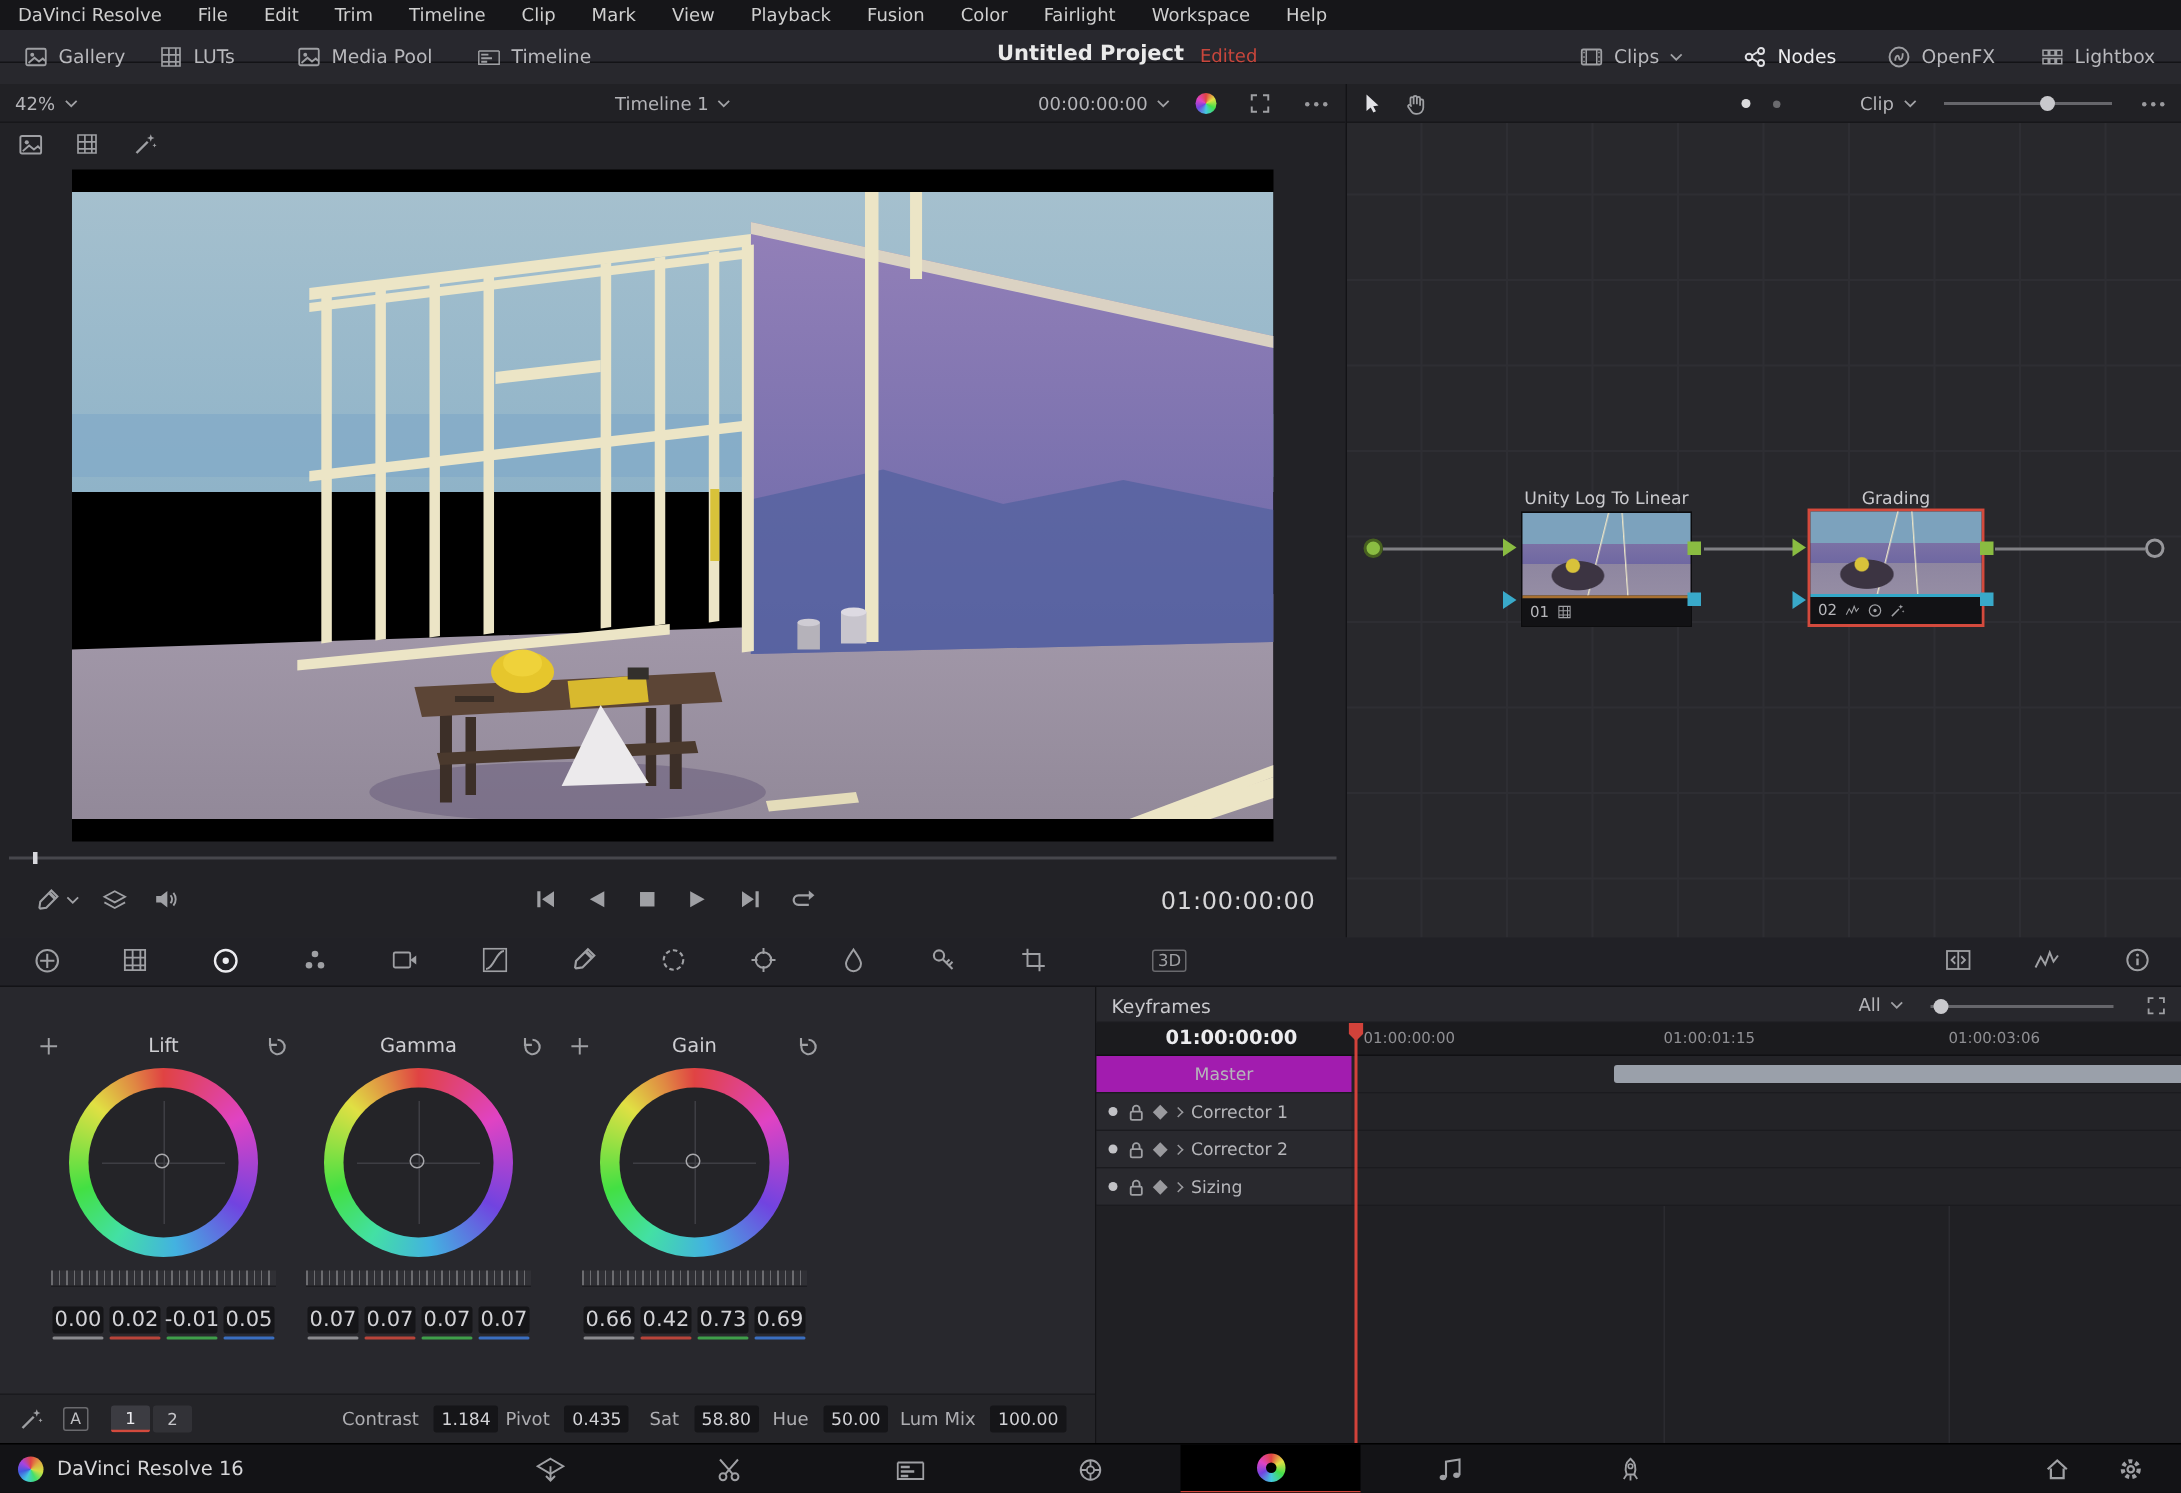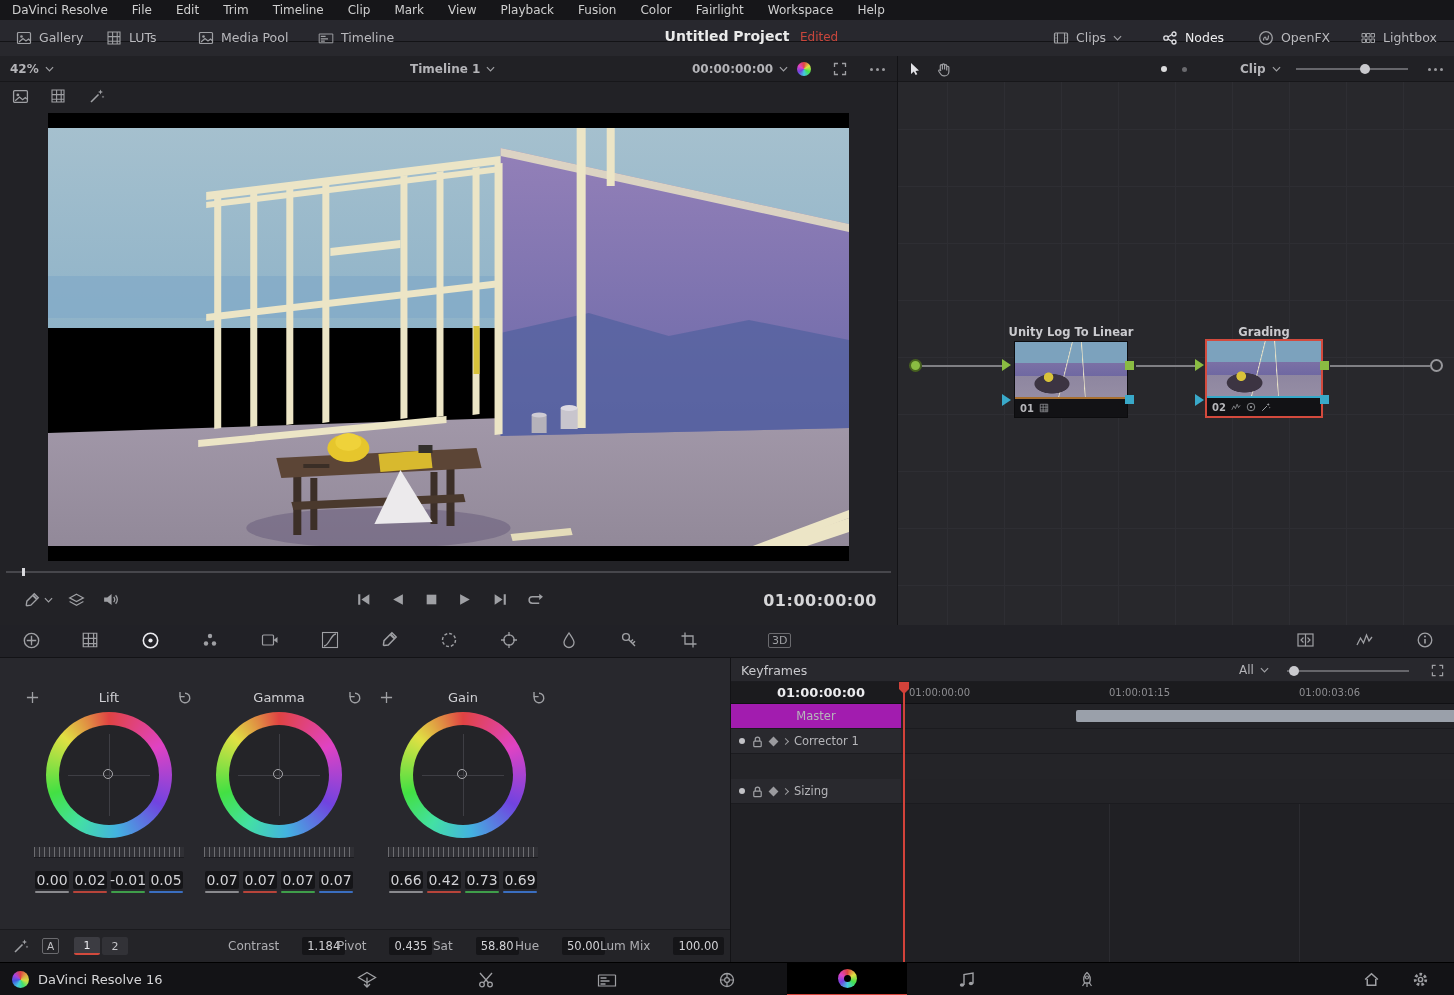--- a/index.html
+++ b/index.html
@@ -21,21 +21,21 @@
 
   
   #toolbar { position:relative; height:22px; background:#28282e; border-bottom:1px solid #131316; }
   .tb-btn { position:absolute; top:0; height:35px; display:flex; align-items:center; gap:7px;
     color:#b9b9bd; font-size:12.5px; }
   .tb-title { position:absolute; top:8px; left:50%; transform:translateX(-50%);
     font-size:14px; font-weight:bold; color:#eaeaea; }
   .tb-status { position:absolute; top:10px; left:800px; font-size:12px; color:#c8463c; }
 
   
-  #main { position:absolute; top:56px; left:0; width:1433px; height:569px;font-weight:bold; }
+  #main { position:absolute; top:56px; left:0; width:1433px; height:569px; }
   #viewer-pane { position:absolute; left:0; top:0; width:897px; height:569px; background:#222226; }
   #node-pane { position:absolute; left:897px; top:0; width:557px; height:569px;
     border-left:1px solid #131316; background:#28282c; }
   .pane-header { position:relative; height:26px; background:#212125; border-bottom:1px solid #17171a; }
 
   .caret { width:9px; height:6px; }
   .hdr-item { position:absolute; top:0; height:26px; display:flex; align-items:center; gap:6px;
     color:#b4b4b8; font-size:12px; }
 
   .dots3 { display:flex; gap:3px; align-items:center; }
@@ -120,21 +120,21 @@
     border-bottom:1px solid #1c1c20; }
   .val-row { display:flex; justify-content:center; gap:4px; margin-top:13px; }
   .val-cell { width:34px; }
   .val-cell.wide { width:46px; }
   .val-box { height:18px; background:#151518; border-radius:2px; color:#d2d2d6;
     font-size:14px; display:flex; align-items:center; justify-content:center; }
   .val-strip { height:2px; margin-top:2px; border-radius:1px; }
 
   #wheel-footer { position:absolute; left:0; bottom:0; width:730px; height:33px;
     background:#242428; border-top:1px solid #1a1a1e; }
-  .adj { position:absolute; top:7px; display:flex; align-items:center; gap:23px; }
+  .adj { position:absolute; top:7px; display:flex; align-items:center; gap:10px; }
   .adj .lbl { font-size:12px; color:#aeaeb2; }
   .adj .box { min-width:38px; padding:0 5px; height:18px; background:#151518; border-radius:2px;
     color:#d2d2d6; font-size:11.5px; display:flex; align-items:center; justify-content:center; }
   .pg-btn { position:absolute; top:7px; width:26px; height:18px; background:#323237; border-radius:2px;
     color:#c6c6ca; font-size:11px; display:flex; align-items:center; justify-content:center; }
   .pg-btn.active { background:#3c3c42; border-bottom:2px solid #d34a3d; color:#ececf0; }
   #auto-btn { position:absolute; left:42px; top:8px; width:17px; height:16px; border:1px solid #6a6a6e;
     border-radius:2px; color:#c0c0c4; font-size:10.5px; display:flex; align-items:center; justify-content:center; }
 
   
@@ -966,20 +966,32 @@
         <div class="left">
           <span class="kf-dot"></span>
           <svg class="ic" width="13" height="13">
               <use href="#sy-lock"></use>
             </svg>
           <span class="kf-diamond"></span>
           <span class="kf-chev"></span>
           <span class="kf-name">Corrector 1</span>
         </div>
       </div>
+      <div class="kf-row" style="top:96px">
+        <div class="right"></div>
+        <div class="left">
+          <span class="kf-dot"></span>
+          <svg class="ic" width="13" height="13">
+              <use href="#sy-lock"></use>
+            </svg>
+          <span class="kf-diamond"></span>
+          <span class="kf-chev"></span>
+          <span class="kf-name">Corrector 2</span>
+        </div>
+      </div>
       <div class="kf-row" style="top:121px">
         <div class="right"></div>
         <div class="left">
           <span class="kf-dot"></span>
           <svg class="ic" width="13" height="13">
               <use href="#sy-lock"></use>
             </svg>
           <span class="kf-diamond"></span>
           <span class="kf-chev"></span>
           <span class="kf-name">Sizing</span>

